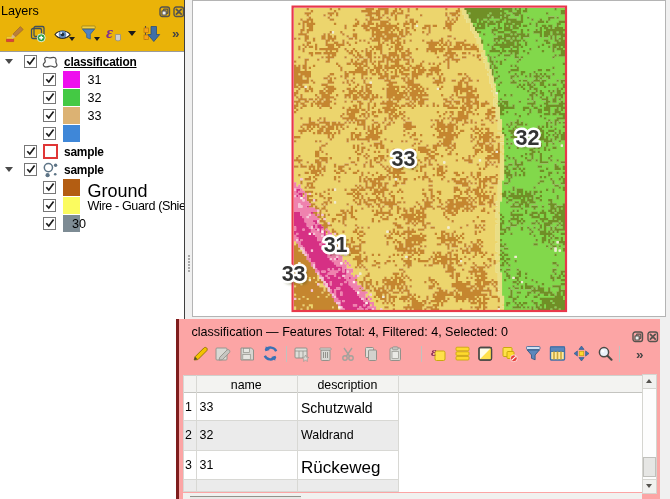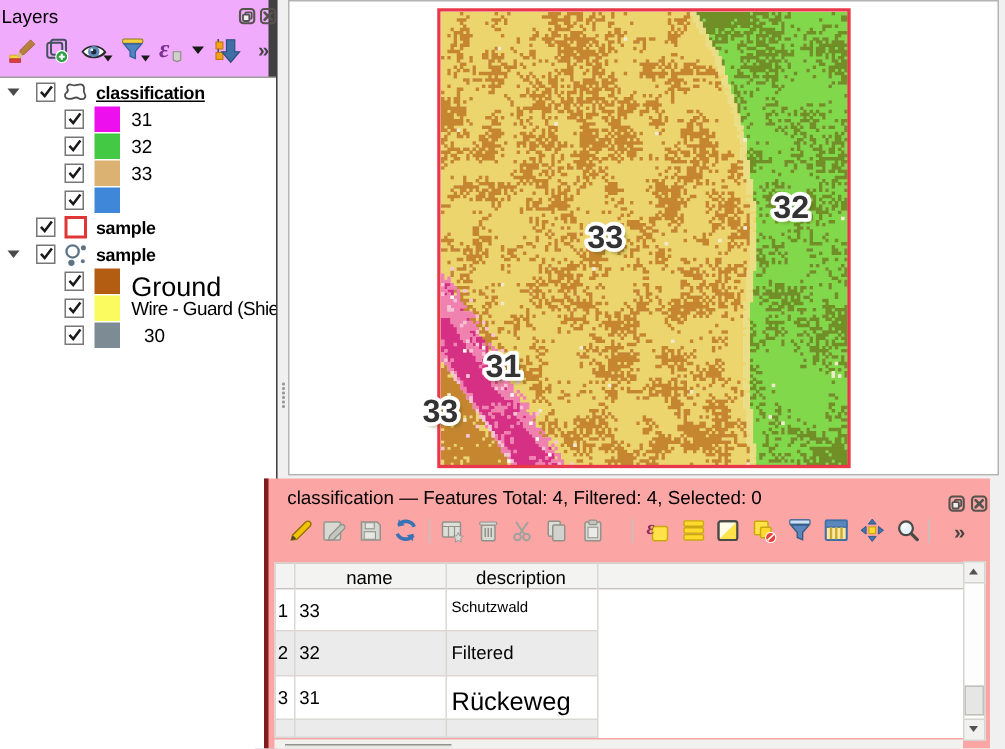--- a/index.html
+++ b/index.html
@@ -1,21 +1,21 @@
 <!DOCTYPE html>
 <html><head><meta charset="utf-8"><style>
 
 *{margin:0;padding:0;box-sizing:border-box}
 html,body{width:670px;height:499px;overflow:hidden}
 body{font-family:"Liberation Sans",sans-serif;background:#f0f0f0;position:relative;color:#000;-webkit-font-smoothing:antialiased}
 .abs{position:absolute}
 .txt{font-size:12.3px;line-height:1}
 
 </style></head><body>
-<div class="abs" style="left:0;top:0;width:185px;height:499px;background:#f0abfc;border-right:6px solid #404040">
+<div class="abs" style="left:0;top:0;width:185px;height:499px;background:#eab308;border-right:1px solid #404040">
 <div class="abs txt" style="left:1px;top:5px;font-size:12.6px">Layers</div>
 <div class="abs" style="left:159px;top:4px"><svg width="12" height="12" viewBox="0 0 12 12" style="">
         <rect x="1" y="1" width="9.5" height="9.5" rx="2.2" fill="none" stroke="#55534e" stroke-width="1.4"></rect>
         <rect x="4.6" y="3.2" width="4.2" height="4.2" rx="0.6" fill="none" stroke="#55534e" stroke-width="1.2"></rect>
         <rect x="3.0" y="4.8" width="4.2" height="4.2" rx="0.6" fill="#f0f0f0" stroke="#55534e" stroke-width="1.2"></rect>
       </svg></div>
 <div class="abs" style="left:173px;top:4px"><svg width="12" height="12" viewBox="0 0 12 12" style="">
         <rect x="1" y="1" width="9.5" height="9.5" rx="2.2" fill="none" stroke="#55534e" stroke-width="1.4"></rect>
         <path d="M3.4 3.4L8.2 8.2M8.2 3.4L3.4 8.2" stroke="#55534e" stroke-width="1.8" stroke-linecap="round"></path>
       </svg></div>
@@ -119,21 +119,21 @@
       <svg class="abs" style="left:44.5px;top:200.0px" width="10" height="10" viewBox="0 0 10 10">
         <path d="M1.3 5.2L3.8 8L8.6 1.6" fill="none" stroke="#1a1a1a" stroke-width="1.7"></path>
       </svg>
       <div class="abs" style="left:62.5px;top:197.0px;width:17px;height:17px;background:#fbfb5f"></div>
       <div class="abs" style="left:87.5px;top:198.948px;font-size:12.6px;white-space:nowrap"><span style="letter-spacing:-0.38px">Wire - Guard (Shield</span></div>
       <div class="abs" style="left:43px;top:217.0px;width:13px;height:13px;background:#fff;border:1px solid #777"></div>
       <svg class="abs" style="left:44.5px;top:218.0px" width="10" height="10" viewBox="0 0 10 10">
         <path d="M1.3 5.2L3.8 8L8.6 1.6" fill="none" stroke="#1a1a1a" stroke-width="1.7"></path>
       </svg>
       <div class="abs" style="left:62.5px;top:215.0px;width:17px;height:17px;background:#7d8b94"></div>
-      <div class="abs" style="left:96px;top:216.948px;font-size:12.6px;white-space:nowrap">30</div>
+      <div class="abs" style="left:72px;top:216.948px;font-size:12.6px;white-space:nowrap">30</div>
     </div>
 </div>
 <div class="abs" style="left:188px;top:255px;width:1.6px;height:1.6px;background:#9a9a9a;border-radius:50%"></div>
 <div class="abs" style="left:188px;top:258px;width:1.6px;height:1.6px;background:#9a9a9a;border-radius:50%"></div>
 <div class="abs" style="left:188px;top:261px;width:1.6px;height:1.6px;background:#9a9a9a;border-radius:50%"></div>
 <div class="abs" style="left:188px;top:264px;width:1.6px;height:1.6px;background:#9a9a9a;border-radius:50%"></div>
 <div class="abs" style="left:188px;top:267px;width:1.6px;height:1.6px;background:#9a9a9a;border-radius:50%"></div>
 <div class="abs" style="left:188px;top:270px;width:1.6px;height:1.6px;background:#9a9a9a;border-radius:50%"></div>
 <div class="abs" style="left:192px;top:0;width:474px;height:317px;background:#fff;border:1px solid #b4b4b4">
 </div>
@@ -276,25 +276,25 @@
         <circle cx="5.7" cy="5.9" r="1.5" fill="#fff"></circle>
       </svg></div>
 <div class="abs" style="left:440px;top:27px;width:1px;height:16px;background:#c2c2be"></div>
 <div class="abs" style="left:457px;top:28px;font-size:13.5px;font-weight:bold;color:#444;letter-spacing:-1px">»</div>
 <div class="abs" style="left:4px;top:56px;width:459px;height:18px;background:#f3f3f1;border-top:1px solid #d0d0cc;border-bottom:1px solid #c4c4c0"></div>
 <div class="abs txt" style="left:16.5px;top:60px;width:101.5px;text-align:center;font-size:12.4px">name</div>
 <div class="abs txt" style="left:118px;top:60px;width:100.69999999999999px;text-align:center;font-size:12.4px">description</div>
 <div class="abs" style="left:4px;top:74px;width:214.7px;height:28px;background:#ffffff;border-bottom:1px solid #d8d8d4"></div>
 <div class="abs txt" style="left:4px;top:81.5px;width:9.0px;text-align:right;font-size:12.4px">1</div>
 <div class="abs txt" style="left:20.5px;top:81.5px;font-size:12.4px">33</div>
-<div class="abs txt" style="left:122px;top:81.5px;font-size:10px">Schutzwald</div>
+<div class="abs txt" style="left:122px;top:81.5px;font-size:14px">Schutzwald</div>
 <div class="abs" style="left:4px;top:102px;width:214.7px;height:29.5px;background:#ebebeb;border-bottom:1px solid #d8d8d4"></div>
 <div class="abs txt" style="left:4px;top:110.25px;width:9.0px;text-align:right;font-size:12.4px">2</div>
 <div class="abs txt" style="left:20.5px;top:110.25px;font-size:12.4px">32</div>
-<div class="abs txt" style="left:122px;top:110.25px;font-size:12.4px">Filtered</div>
+<div class="abs txt" style="left:122px;top:110.25px;font-size:12.4px">Waldrand</div>
 <div class="abs" style="left:4px;top:131.5px;width:214.7px;height:29.5px;background:#ffffff;border-bottom:1px solid #d8d8d4"></div>
 <div class="abs txt" style="left:4px;top:139.75px;width:9.0px;text-align:right;font-size:12.4px">3</div>
 <div class="abs txt" style="left:20.5px;top:139.75px;font-size:12.4px">31</div>
 <div class="abs txt" style="left:122px;top:139.75px;font-size:17px">Rückeweg</div>
 <div class="abs" style="left:4px;top:161px;width:214.7px;height:12px;background:#ebebeb;border-bottom:1px solid #d8d8d4"></div>
 <div class="abs" style="left:218.7px;top:74px;width:244.3px;height:99px;background:#fff"></div>
 <div class="abs" style="left:4px;top:56px;width:1px;height:117px;background:#d8d8d4"></div>
 <div class="abs" style="left:16.5px;top:56px;width:1px;height:117px;background:#d8d8d4"></div>
 <div class="abs" style="left:118px;top:56px;width:1px;height:117px;background:#d8d8d4"></div>
 <div class="abs" style="left:218.7px;top:56px;width:1px;height:117px;background:#d8d8d4"></div>

